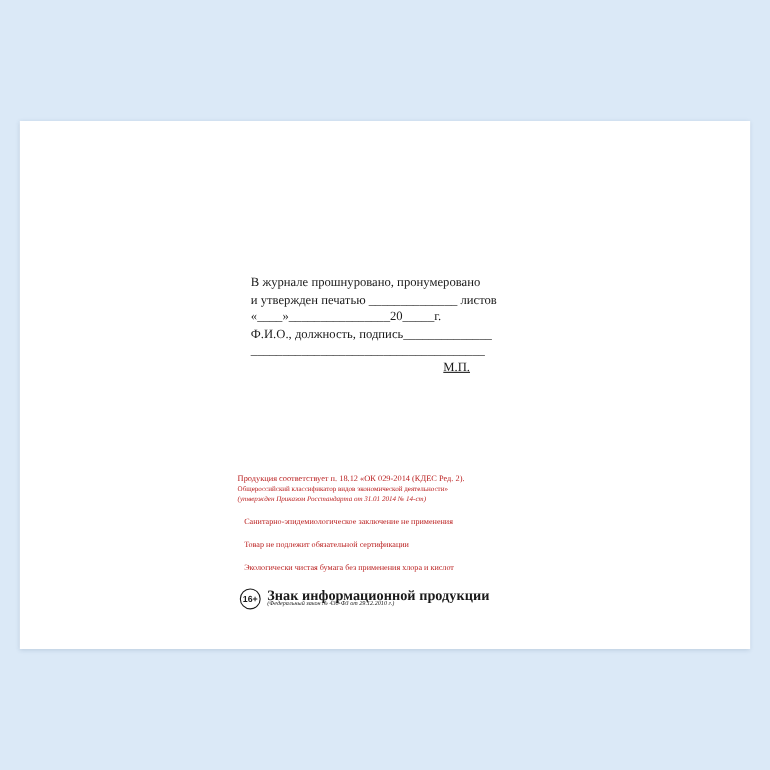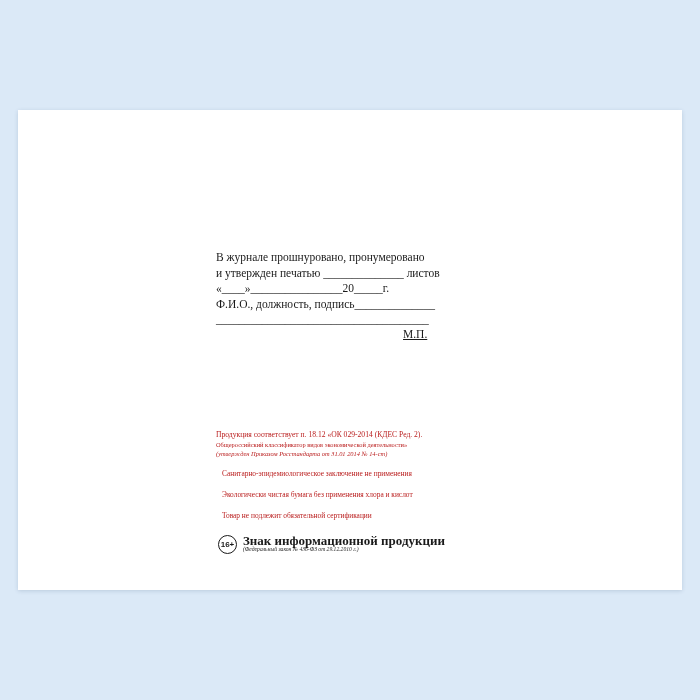--- a/index.html
+++ b/index.html
@@ -38,20 +38,21 @@
     position: absolute;
     left: 198px;
     top: 140px;
     width: 300px;
     font-size: 11.5px;
     line-height: 15.5px;
     color: #1a1a1a;
   }
   .block-certify div {
     white-space: pre;
+    margin-left: 12px;
   }
   .mp {
     position: absolute;
     left: 385px;
     top: 218px;
     font-size: 11.5px;
     color: #1a1a1a;
     text-decoration: underline;
   }
   .block-legal {
@@ -131,22 +132,22 @@
         <div>_____________________________________</div>
       </div>
 
       <div class="mp">М.П.</div>
 
       <div class="block-legal">
         <div class="legal-line1">Продукция соответствует п. 18.12 «ОК 029-2014 (КДЕС Ред. 2).</div>
         <div class="legal-line2">Общероссийский классификатор видов экономической деятельности»</div>
         <div class="legal-line3">(утвержден Приказом Росстандарта от 31.01 2014 № 14-ст)</div>
         <div class="legal-stmt">Санитарно-эпидемиологическое заключение не применения</div>
+        <div class="legal-stmt">Товар не подлежит обязательной сертификации</div>
         <div class="legal-stmt">Экологически чистая бумага без применения хлора и кислот</div>
-        <div class="legal-stmt">Товар не подлежит обязательной сертификации</div>
       </div>
 
       <div class="block-mark">
         <div class="age-badge">16+</div>
         <div>
           <div class="mark-text-title">Знак информационной продукции</div>
           <div class="mark-text-sub">(Федеральный закон № 436-ФЗ от 29.12.2010 г.)</div>
         </div>
       </div>
 

